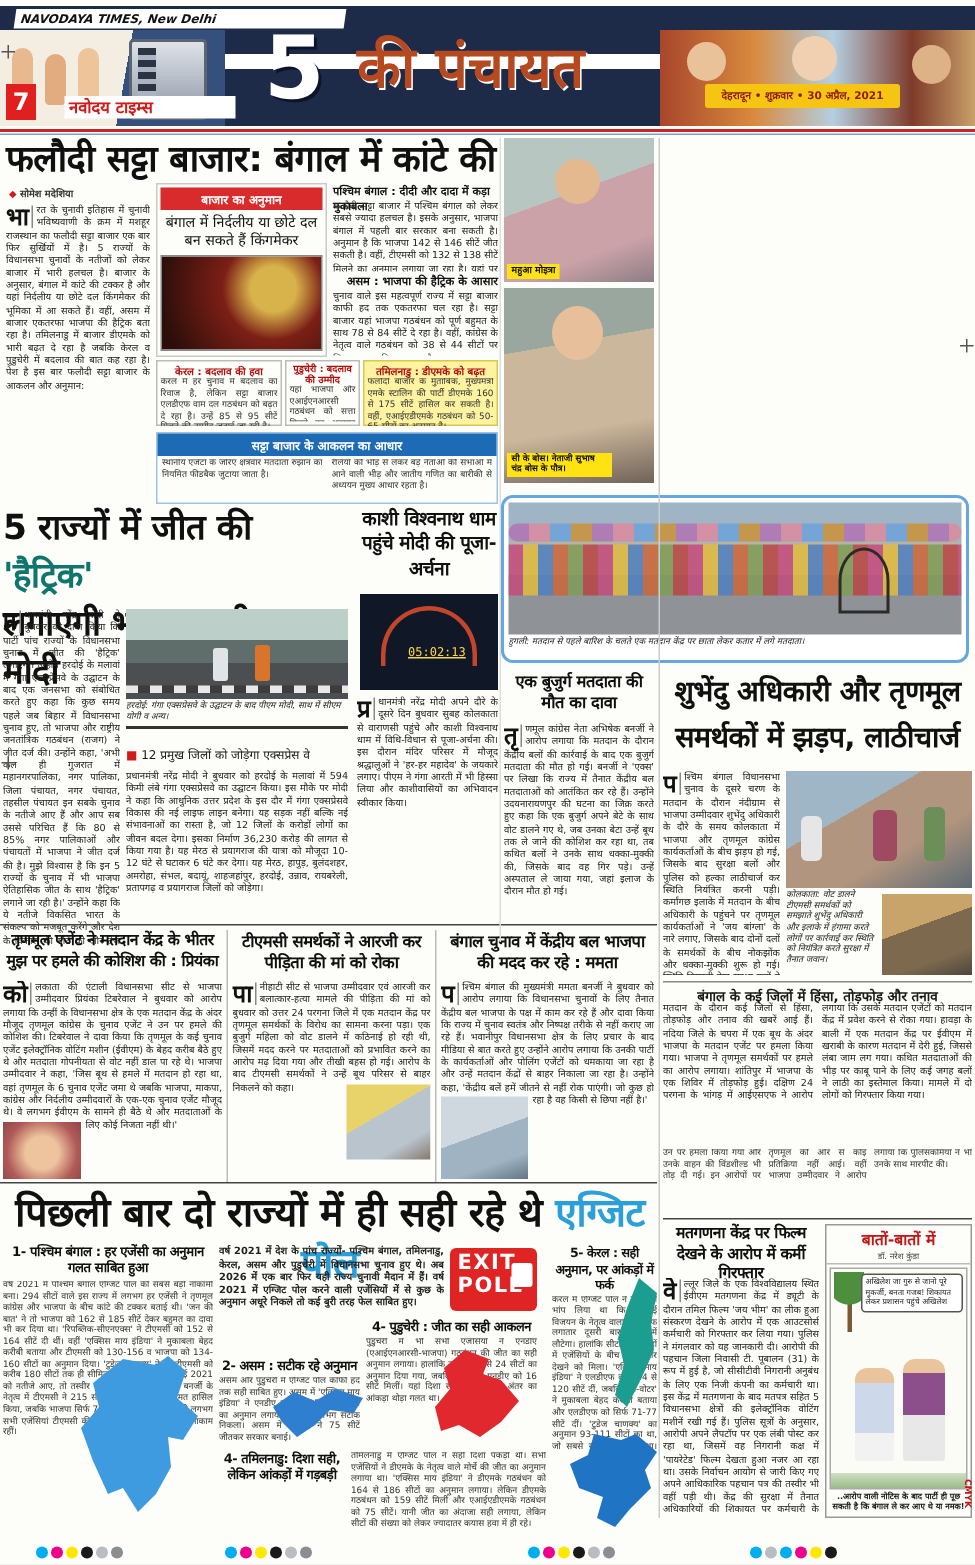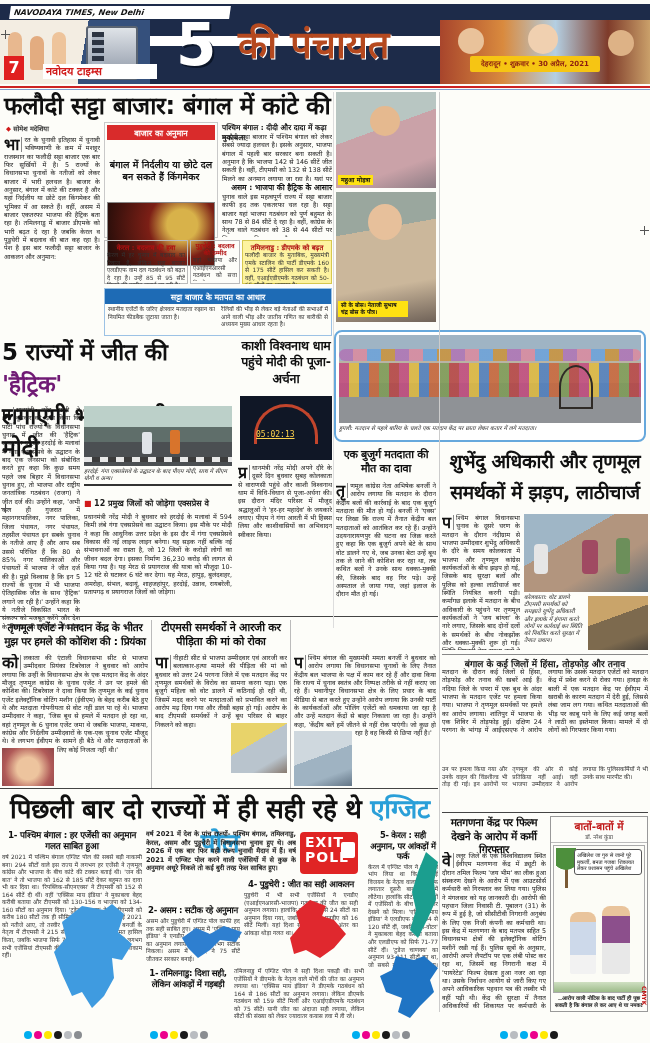--- a/index.html
+++ b/index.html
@@ -61,21 +61,21 @@
   <div class="abs" style="left:6px;top:124px;width:92px;height:10px;font-size:6.5px;font-weight:bold;color:#333;">
     <span style="color:#d11a1a;">◆ </span><span>सोमेश मदेशिया</span>
   </div>
   <div class="abs bt" style="left:4px;top:136px;width:96px;height:150px;">
     <span class="dropcap">भा</span>
     <span>रत के चुनावी इतिहास में चुनावी भविष्यवाणी के क्रम में मशहूर राजस्थान का फलौदी सट्टा बाजार एक बार फिर सुर्खियों में है। 5 राज्यों के विधानसभा चुनावों के नतीजों को लेकर बाजार में भारी हलचल है। बाजार के अनुसार, बंगाल में कांटे की टक्कर है और यहां निर्दलीय या छोटे दल किंगमेकर की भूमिका में आ सकते हैं। वहीं, असम में बाजार एकतरफा भाजपा की हैट्रिक बता रहा है। तमिलनाडु में बाजार डीएमके को भारी बढ़त दे रहा है जबकि केरल व पुडुचेरी में बदलाव की बात कह रहा है। पेश है इस बार फलौदी सट्टा बाजार के आकलन और अनुमान:</span>
   </div>
 
   <div class="abs" style="left:104px;top:122px;width:114px;height:116px;border:1px solid #c9c9c9;padding:2px;">
     <div style="background:#d92b2b;color:#fff;font-weight:bold;font-size:8px;text-align:center;padding:2px 0;">बाजार का अनुमान</div>
-    <div style="font-weight:bold;font-size:9.5px;text-align:center;line-height:1.25;padding:19px 1px;color:#111;">बंगाल में निर्दलीय या छोटे दल बन सकते हैं किंगमेकर</div>
+    <div style="font-weight:normal;font-size:9.5px;text-align:center;line-height:1.25;padding:3px 1px;color:#111;">बंगाल में निर्दलीय या छोटे दल बन सकते हैं किंगमेकर</div>
     <div style="width:108px;height:64px;background:radial-gradient(circle at 70% 35%,#d8b24a 0 18%,#7c1f16 40%,#2b0e0a 90%);border:1px solid #888;"></div>
   </div>
 
   <div class="abs" style="left:222px;top:122px;width:110px;height:12px;font-weight:bold;font-size:7.4px;color:#111;">पश्चिम बंगाल : दीदी और दादा में कड़ा मुकाबला</div>
   <div class="abs bt" style="left:222px;top:133px;width:110px;height:48px;">फलौदी सट्टा बाजार में पश्चिम बंगाल को लेकर सबसे ज्यादा हलचल है। इसके अनुसार, भाजपा बंगाल में पहली बार सरकार बना सकती है। अनुमान है कि भाजपा 142 से 146 सीटें जीत सकती है। वहीं, टीएमसी को 132 से 138 सीटें मिलने का अनुमान लगाया जा रहा है। यहां पर भाजपा की जीत पर भाव 90 पैसे से 1.10 रुपये के बीच चल रहा है, जो कड़े मुकाबले की बात कहता है।</div>
   <div class="abs" style="left:222px;top:182px;width:110px;height:11px;font-weight:bold;font-size:7.6px;text-align:right;color:#111;">असम : भाजपा की हैट्रिक के आसार</div>
   <div class="abs bt" style="left:222px;top:193px;width:110px;height:44px;">चुनाव वाले इस महत्वपूर्ण राज्य में सट्टा बाजार काफी हद तक एकतरफा चल रहा है। सट्टा बाजार यहां भाजपा गठबंधन को पूर्ण बहुमत के साथ 78 से 84 सीटें दे रहा है। वहीं, कांग्रेस के नेतृत्व वाले गठबंधन को 38 से 44 सीटों पर सिमटता हुआ दिखाया गया है।</div>
 
   <div class="abs" style="left:104px;top:240px;width:84px;height:44px;border:1px solid #bbb;padding:2px;">
     <div class="boxhead-red" style="font-size:6.8px;text-align:center;">केरल : बदलाव की हवा</div>
@@ -84,21 +84,21 @@
   <div class="abs" style="left:190px;top:240px;width:50px;height:44px;border:1px solid #bbb;padding:2px;">
     <div class="boxhead-red" style="font-size:6.4px;text-align:center;line-height:1.1;">पुडुचेरी : बदलाव की उम्मीद</div>
     <div class="bt-sm" style="height:24px;">यहां भाजपा और एआईएनआरसी गठबंधन को सत्ता मिलने का अनुमान है।</div>
   </div>
   <div class="abs" style="left:242px;top:240px;width:90px;height:44px;background:#fdf3a0;border:1px solid #d7c84e;padding:2px;">
     <div class="boxhead-red" style="font-size:6.8px;text-align:center;">तमिलनाडु : डीएमके को बढ़त</div>
     <div class="bt-sm" style="height:32px;">फलौदी बाजार के मुताबिक, मुख्यमंत्री एमके स्टालिन की पार्टी डीएमके 160 से 175 सीटें हासिल कर सकती है। वहीं, एआईएडीएमके गठबंधन को 50-65 सीटों का अनुमान है।</div>
   </div>
 
   <div class="abs" style="left:104px;top:288px;width:228px;height:48px;border:1px solid #9cc2e5;">
-    <div style="background:#1e6bb5;color:#fff;font-weight:bold;font-size:8px;text-align:center;padding:2px 0;">सट्टा बाजार के मतपत का आधार</div>
+    <div style="background:#1e6bb5;color:#fff;font-weight:bold;font-size:8px;text-align:center;padding:2px 0;">सट्टा बाजार के आकलन का आधार</div>
     <div style="display:flex;gap:6px;padding:2px 3px;">
       <div class="bt-sm" style="width:50%;height:30px;">स्थानीय एजेंटों के जरिए क्षेत्रवार मतदाता रुझान का नियमित फीडबैक जुटाया जाता है।</div>
       <div class="bt-sm" style="width:50%;height:30px;">रैलियों की भीड़ से लेकर बड़े नेताओं की सभाओं में आने वाली भीड़ और जातीय गणित का बारीकी से अध्ययन मुख्य आधार रहता है।</div>
     </div>
   </div>
 
   <div class="photo" style="left:336px;top:92px;width:100px;height:96px;background:linear-gradient(160deg,#b8c6c2 0 40%,#caa2a8 40% 75%,#8e7d85 100%);">
     <div class="abs" style="left:34px;top:14px;width:30px;height:30px;border-radius:50%;background:#e5b98f;"></div>
     <div class="abs" style="left:2px;bottom:2px;"><span class="cap-y">महुआ मोइत्रा</span></div>
   </div>
@@ -111,45 +111,45 @@
   <div class="abs bluebox" style="left:334px;top:330px;width:312px;height:112px;background:#fff;padding:3px;">
     <div style="width:100%;height:88px;background:linear-gradient(180deg,#9fb4c4 0 30%,#b9b3a4 30% 55%,#8f9296 55% 100%);position:relative;overflow:hidden;">
       <div class="abs" style="left:0;top:28px;width:100%;height:34px;background:repeating-linear-gradient(90deg,#c34a7e 0 10px,#e0bb3f 10px 20px,#4f7fc0 20px 30px,#c9663a 30px 40px,#7e9c56 40px 50px,#b84444 50px 60px);opacity:.85;"></div>
       <div class="abs" style="left:0;top:14px;width:100%;height:12px;background:repeating-linear-gradient(90deg,#b077b5 0 14px,#d98ca0 14px 28px,#6fa3d8 28px 42px,#c99440 42px 56px);border-radius:8px;opacity:.9;"></div>
       <div class="abs" style="right:48px;top:30px;width:34px;height:44px;border:2px solid #2e2a26;border-radius:50% 50% 0 0;background:transparent;"></div>
     </div>
     <div class="cap-i" style="padding-top:2px;">हुगली: मतदान से पहले बारिश के चलते एक मतदान केंद्र पर छाता लेकर कतार में लगे मतदाता।</div>
   </div>
 
   <div class="abs hl" style="left:2px;top:336px;width:230px;height:66px;font-size:23px;line-height:32px;">
-    <span>5 राज्यों में जीत की </span><span style="color:#701a75;">'हैट्रिक'</span><br>
+    <span>5 राज्यों में जीत की </span><span style="color:#0f766e;">'हैट्रिक'</span><br>
     <span>लगाएगी भाजपा: पीएम मोदी</span>
   </div>
   <div class="abs bt" style="left:2px;top:406px;width:78px;height:224px;">
     <span class="dropcap">प्र</span>
     <span>धानमंत्री नरेंद्र मोदी ने बुधवार को दावा किया कि पार्टी पांच राज्यों के विधानसभा चुनाव में जीत की 'हैट्रिक' लगाएगी। उन्होंने हरदोई के मलावां में गंगा एक्सप्रेसवे के उद्घाटन के बाद एक जनसभा को संबोधित करते हुए कहा कि कुछ समय पहले जब बिहार में विधानसभा चुनाव हुए, तो भाजपा और राष्ट्रीय जनतांत्रिक गठबंधन (राजग) ने जीत दर्ज की। उन्होंने कहा, 'अभी कल ही गुजरात में महानगरपालिका, नगर पालिका, जिला पंचायत, नगर पंचायत, तहसील पंचायत इन सबके चुनाव के नतीजे आए हैं और आप सब उससे परिचित हैं कि 80 से 85% नगर पालिकाओं और पंचायतों में भाजपा ने जीत दर्ज की है। मुझे विश्वास है कि इन 5 राज्यों के चुनाव में भी भाजपा ऐतिहासिक जीत के साथ 'हैट्रिक' लगाने जा रही है।' उन्होंने कहा कि ये नतीजे विकसित भारत के संकल्प को मजबूत करेंगे और देश के विकास की गति को और तेज करेंगे। पिछले 6-7 दशक में जो नहीं हुआ, वैसे निर्णय बीते वर्षों में हुए हैं।</span>
   </div>
   <div class="photo" style="left:84px;top:406px;width:148px;height:60px;background:linear-gradient(180deg,#bcd0c9 0 35%,#5f6e6a 35% 60%,#4b4f52 60% 100%);">
     <div class="abs" style="left:58px;top:26px;width:10px;height:22px;background:#e0e4e8;border-radius:2px;"></div>
     <div class="abs" style="left:86px;top:24px;width:10px;height:24px;background:#d8742c;border-radius:2px;"></div>
     <div class="abs" style="left:0;bottom:4px;width:100%;height:5px;background:repeating-linear-gradient(90deg,#e8e8e8 0 8px,#3c3c3c 8px 16px);"></div>
   </div>
   <div class="abs cap-i" style="left:84px;top:468px;width:148px;height:14px;">हरदोई: गंगा एक्सप्रेसवे के उद्घाटन के बाद पीएम मोदी, साथ में सीएम योगी व अन्य।</div>
   <div class="abs" style="left:84px;top:484px;width:148px;height:146px;border-top:2px solid #333;padding-top:2px;">
     <div style="margin:3px 0;">
       <span style="color:#d11a1a;font-size:8px;">■ </span>
-      <span style="font-weight:bold;font-size:8px;">12 प्रमुख जिलों को जोड़ेगा एक्सप्रेस वे</span>
+      <span style="font-weight:normal;font-size:8px;">12 प्रमुख जिलों को जोड़ेगा एक्सप्रेस वे</span>
     </div>
     <div class="bt" style="height:96px;">प्रधानमंत्री नरेंद्र मोदी ने बुधवार को हरदोई के मलावां में 594 किमी लंबे गंगा एक्सप्रेसवे का उद्घाटन किया। इस मौके पर मोदी ने कहा कि आधुनिक उत्तर प्रदेश के इस दौर में गंगा एक्सप्रेसवे विकास की नई लाइफ लाइन बनेगा। यह सड़क नहीं बल्कि नई संभावनाओं का रास्ता है, जो 12 जिलों के करोड़ों लोगों का जीवन बदल देगा। इसका निर्माण 36,230 करोड़ की लागत से किया गया है। यह मेरठ से प्रयागराज की यात्रा को मौजूदा 10-12 घंटे से घटाकर 6 घंटे कर देगा। यह मेरठ, हापुड़, बुलंदशहर, अमरोहा, संभल, बदायूं, शाहजहांपुर, हरदोई, उन्नाव, रायबरेली, प्रतापगढ़ व प्रयागराज जिलों को जोड़ेगा।</div>
   </div>
 
   <div class="abs hl" style="left:238px;top:338px;width:96px;height:56px;font-size:12.5px;line-height:1.3;text-align:center;">काशी विश्वनाथ धाम पहुंचे मोदी की पूजा-अर्चना</div>
   <div class="photo" style="left:240px;top:396px;width:92px;height:64px;background:#101726;">
     <div class="abs" style="left:14px;top:8px;width:64px;height:40px;border:3px solid #c2452c;border-bottom:0;border-radius:40px 40px 0 0;"></div>
-    <div class="abs" style="left:16px;top:34px;color:#ffd34d;font-size:8px;font-family:'DejaVu Sans Mono',monospace;text-decoration:underline;">05:02:13</div>
+    <div class="abs" style="left:32px;top:34px;color:#ffd34d;font-size:8px;font-family:'DejaVu Sans Mono',monospace;text-decoration:underline;">05:02:13</div>
   </div>
   <div class="abs bt" style="left:238px;top:464px;width:94px;height:166px;">
     <span class="dropcap">प्र</span>
     <span>धानमंत्री नरेंद्र मोदी अपने दौरे के दूसरे दिन बुधवार सुबह कोलकाता से वाराणसी पहुंचे और काशी विश्वनाथ धाम में विधि-विधान से पूजा-अर्चना की। इस दौरान मंदिर परिसर में मौजूद श्रद्धालुओं ने 'हर-हर महादेव' के जयकारे लगाए। पीएम ने गंगा आरती में भी हिस्सा लिया और काशीवासियों का अभिवादन स्वीकार किया।</span>
   </div>
 
   <div class="abs hl" style="left:336px;top:448px;width:100px;height:30px;font-size:11px;line-height:1.3;text-align:center;">एक बुजुर्ग मतदाता की मौत का दावा</div>
   <div class="abs bt" style="left:336px;top:482px;width:100px;height:148px;">
     <span class="dropcap">तृ</span>
     <span>णमूल कांग्रेस नेता अभिषेक बनर्जी ने आरोप लगाया कि मतदान के दौरान केंद्रीय बलों की कार्रवाई के बाद एक बुजुर्ग मतदाता की मौत हो गई। बनर्जी ने 'एक्स' पर लिखा कि राज्य में तैनात केंद्रीय बल मतदाताओं को आतंकित कर रहे हैं। उन्होंने उदयनारायणपुर की घटना का जिक्र करते हुए कहा कि एक बुजुर्ग अपने बेटे के साथ वोट डालने गए थे, जब उनका बेटा उन्हें बूथ तक ले जाने की कोशिश कर रहा था, तब कथित बलों ने उनके साथ धक्का-मुक्की की, जिसके बाद वह गिर पड़े। उन्हें अस्पताल ले जाया गया, जहां इलाज के दौरान मौत हो गई।</span>
@@ -184,20 +184,21 @@
 
   <div class="abs hl" style="left:155px;top:621px;width:132px;height:30px;font-size:11px;line-height:1.3;text-align:center;">टीएमसी समर्थकों ने आरजी कर पीड़िता की मां को रोका</div>
   <div class="abs bt" style="left:155px;top:654px;width:132px;height:132px;">
     <span class="dropcap">पा</span>
     <span>नीहाटी सीट से भाजपा उम्मीदवार एवं आरजी कर बलात्कार-हत्या मामले की पीड़िता की मां को बुधवार को उत्तर 24 परगना जिले में एक मतदान केंद्र पर तृणमूल समर्थकों के विरोध का सामना करना पड़ा। एक बुजुर्ग महिला को वोट डालने में कठिनाई हो रही थी, जिसमें मदद करने पर मतदाताओं को प्रभावित करने का आरोप मढ़ दिया गया और तीखी बहस हो गई। आरोप के बाद टीएमसी समर्थकों ने उन्हें बूथ परिसर से बाहर निकलने को कहा।</span>
     <span class="photo" style="position:static;float:right;width:56px;height:50px;margin:2px 0 1px 3px;background:linear-gradient(150deg,#e8d36a 0 40%,#b9c4cd 40% 75%,#87796f 100%);display:block;"></span>
   </div>
 
   <div class="vrule" style="left:290px;top:620px;height:168px;"></div>
 
+  <div class="abs hl" style="left:294px;top:621px;width:142px;height:30px;font-size:11px;line-height:1.3;text-align:center;">बंगाल चुनाव में केंद्रीय बल भाजपा की मदद कर रहे : ममता</div>
   <div class="abs bt" style="left:294px;top:654px;width:142px;height:132px;">
     <span class="dropcap">प</span>
     <span>श्चिम बंगाल की मुख्यमंत्री ममता बनर्जी ने बुधवार को आरोप लगाया कि विधानसभा चुनावों के लिए तैनात केंद्रीय बल भाजपा के पक्ष में काम कर रहे हैं और दावा किया कि राज्य में चुनाव स्वतंत्र और निष्पक्ष तरीके से नहीं कराए जा रहे हैं। भवानीपुर विधानसभा क्षेत्र के लिए प्रचार के बाद मीडिया से बात करते हुए उन्होंने आरोप लगाया कि उनकी पार्टी के कार्यकर्ताओं और पोलिंग एजेंटों को धमकाया जा रहा है और उन्हें मतदान केंद्रों से बाहर निकाला जा रहा है। उन्होंने कहा, 'केंद्रीय बलें हमें जीतने से नहीं रोक पाएंगी। जो कुछ हो रहा है वह किसी से छिपा नहीं है।'</span>
     <span class="photo" style="position:static;float:left;width:58px;height:56px;margin:2px 3px 1px 0;background:linear-gradient(160deg,#cfd8de 0 45%,#9fb3c2 45% 75%,#5f7182 100%);display:block;"></span>
   </div>
 
   <div class="hrule" style="left:0;top:788px;width:438px;"></div>
   <div class="abs hl" style="left:2px;top:792px;width:436px;height:34px;font-size:26px;line-height:34px;text-align:center;">
     <span>पिछली बार दो राज्यों में ही सही रहे थे </span><span style="color:#2a9fd8;">एग्जिट पोल</span>
   </div>
@@ -226,21 +227,21 @@
   </div>
 
   <div class="abs" style="left:244px;top:878px;width:114px;height:88px;">
     <div class="hl" style="font-size:8.6px;text-align:center;">4- पुडुचेरी : जीत का सही आकलन</div>
     <div class="bt-sm" style="height:70px;margin-top:2px;">पुडुचेरी में भी सभी एजेंसियों ने एनडीए (एआईएनआरसी-भाजपा) गठबंधन की जीत का सही अनुमान लगाया। हालांकि उसको 19 से 24 सीटों का अनुमान दिया गया, जबकि असल में एनडीए को 16 सीटें मिलीं। यहां दिशा सही रही, लेकिन अंतर का आंकड़ा थोड़ा गलत था।</div>
     <svg width="56" height="58" viewBox="0 0 56 58" style="position:absolute;left:46px;top:22px;">
       <path d="M20 0 L36 6 L32 16 L44 20 L56 34 L44 48 L30 58 L16 50 L4 54 L0 38 L10 26 L6 12 Z" fill="#e0282e"></path>
     </svg>
   </div>
 
-  <div class="abs hl" style="left:146px;top:968px;width:84px;height:50px;font-size:8.6px;line-height:1.3;text-align:center;">1- तमिलनाडु: दिशा सही, लेकिन आंकड़ों में गड़बड़ी</div>
+  <div class="abs hl" style="left:146px;top:968px;width:84px;height:50px;font-size:8.6px;line-height:1.3;text-align:center;">4- तमिलनाडु: दिशा सही, लेकिन आंकड़ों में गड़बड़ी</div>
   <div class="abs bt-sm" style="left:234px;top:968px;width:130px;height:50px;">तमिलनाडु में एग्जिट पोल ने सही दिशा पकड़ी थी। सभी एजेंसियों ने डीएमके के नेतृत्व वाले मोर्चे की जीत का अनुमान लगाया था। 'एक्सिस माय इंडिया' ने डीएमके गठबंधन को 164 से 186 सीटों का अनुमान लगाया। लेकिन डीएमके गठबंधन को 159 सीटें मिलीं और एआईएडीएमके गठबंधन को 75 सीटें। यानी जीत का अंदाजा सही लगाया, लेकिन सीटों की संख्या को लेकर ज्यादातर कयास हवा में ही रहे।</div>
 
   <div class="abs" style="left:368px;top:830px;width:70px;height:130px;">
     <div class="hl" style="font-size:8.4px;line-height:1.25;text-align:center;">5- केरल : सही अनुमान, पर आंकड़ों में फर्क</div>
     <div class="bt-sm" style="height:104px;margin-top:2px;">केरल में एग्जिट पोल ने यह सही भांप लिया था कि पिनराई विजयन के नेतृत्व वाला एलडीएफ लगातार दूसरी बार सत्ता में लौटेगा। हालांकि सीटों के आंकड़ों में एजेंसियों के बीच बड़ा अंतर देखने को मिला। 'एक्सिस माय इंडिया' ने एलडीएफ को 104 से 120 सीटें दीं, जबकि 'सी-वोटर' ने मुकाबला बेहद करीबी बताया और एलडीएफ को सिर्फ 71-77 सीटें दीं। 'टुडेज चाणक्य' का अनुमान 93-111 सीटों का था, जो सबसे सटीक साबित हुआ। असल नतीजों में एलडीएफ को 99 और यूडीएफ को 41 सीटें मिलीं।</div>
   </div>
   <svg width="30" height="86" viewBox="0 0 30 86" style="position:absolute;left:408px;top:852px;">
     <path d="M18 0 L30 10 L26 30 L28 48 L20 66 L10 86 L2 78 L8 58 L4 40 L10 20 Z" fill="#1b9e8f"></path>
   </svg>
   <svg width="58" height="62" viewBox="0 0 58 62" style="position:absolute;left:380px;top:956px;">

